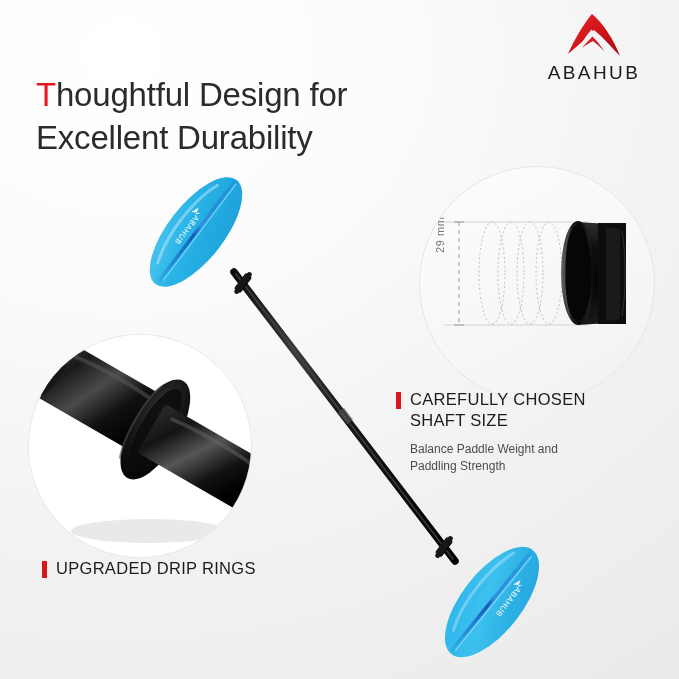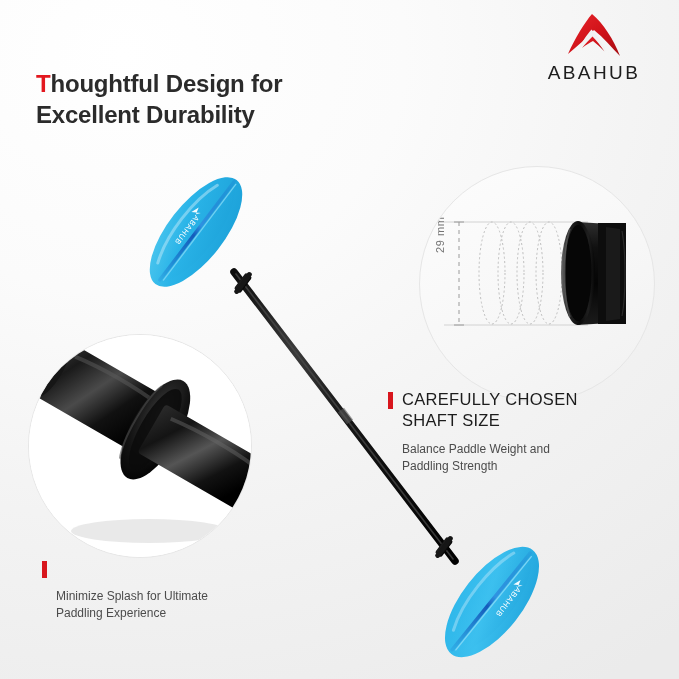--- a/index.html
+++ b/index.html
@@ -22,23 +22,23 @@
       radial-gradient(ellipse 130% 110% at 18% 8%, #ffffff 0%, #fbfbfb 32%, #f3f3f3 62%, #ebebeb 100%);
     overflow: hidden;
   }
 
   
   .page-title {
     position: absolute;
     left: 36px;
     top: 52px;
     width: 470px;
-    font-size: 24px;
+    font-size: 33px;
     line-height: 1.30;
-    font-weight: bold;
+    font-weight: normal;
     letter-spacing: -0.2px;
     color: #2b2b2b;
     white-space: pre-line;
   }
   .page-title .accent-letter {
     color: #e3181f;
   }
 
   
   .brand {
@@ -91,21 +91,21 @@
     top: 334px;
     width: 222px;
     height: 222px;
     background: #ffffff;
   }
 
   
   .callout {
     position: absolute;
   }
-  .callout-shaft { left: 388px; top: 389px; width: 270px; }
+  .callout-shaft { left: 396px; top: 389px; width: 270px; }
   .callout-drip  { left: 42px;  top: 558px; width: 300px; }
 
   .callout-heading-row {
     display: flex;
     align-items: flex-start;
     gap: 9px;
   }
   .callout-bar {
     flex: 0 0 auto;
     width: 5px;
@@ -349,18 +349,17 @@
       <span class="callout-heading">CAREFULLY CHOSEN
 SHAFT SIZE</span>
     </div>
     <div class="callout-body">Balance Paddle Weight and
 Paddling Strength</div>
   </div>
 
   <div class="callout callout-drip">
     <div class="callout-heading-row">
       <span class="callout-bar"></span>
+      <span class="callout-heading">UPGRADED DRIP RINGS</span>
     </div>
-    <div class="callout-body">Minimize Splash for Ultimate
-Paddling Experience</div>
   </div>
 
 </div>
 
 </body></html>

